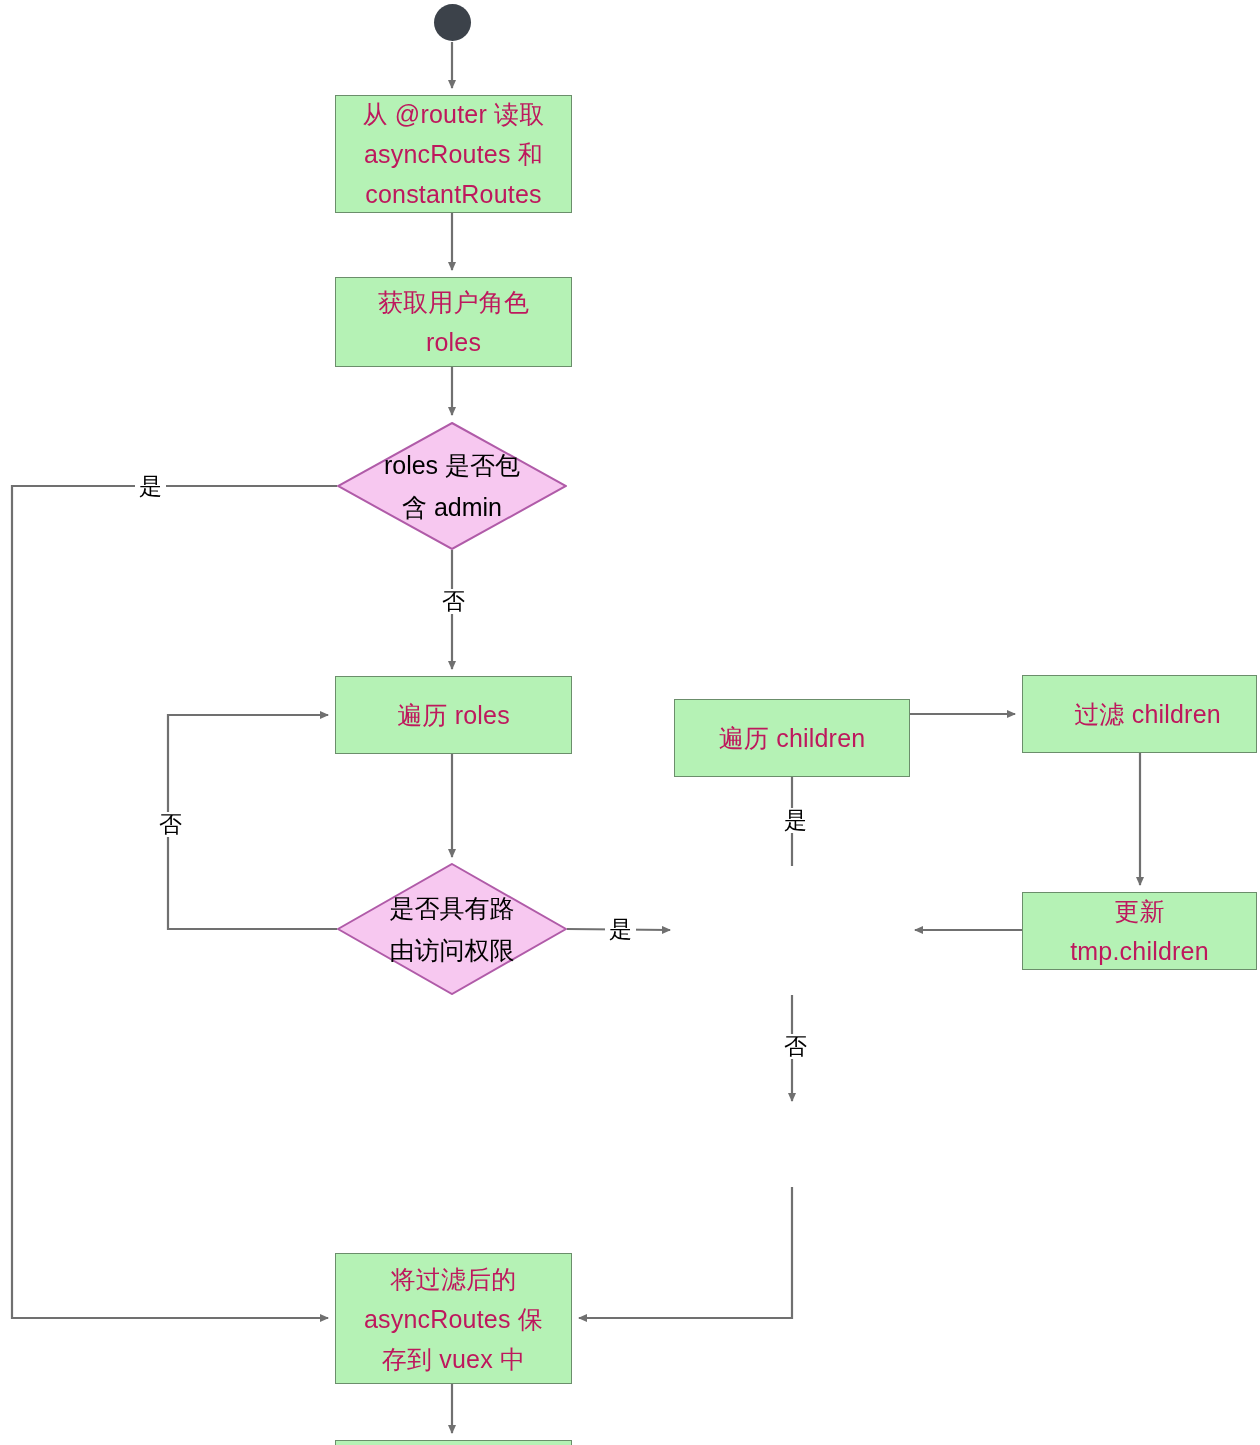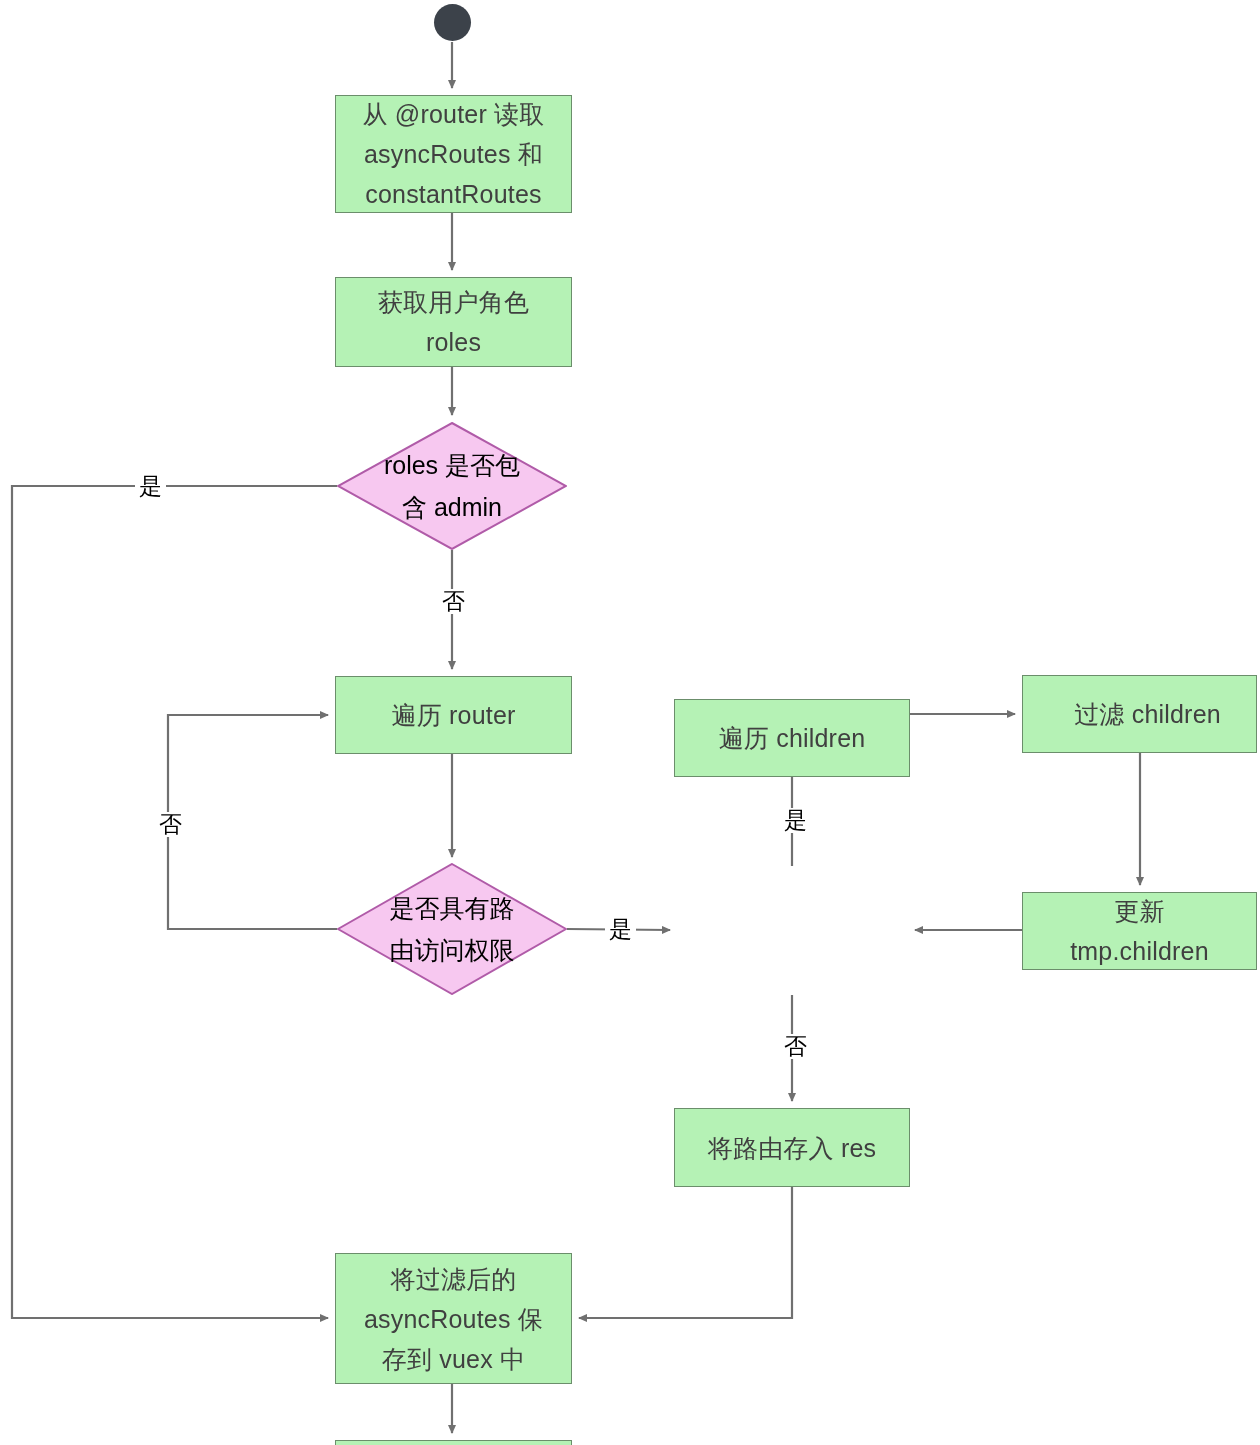--- a/index.html
+++ b/index.html
@@ -29,21 +29,21 @@
     display: flex;
     align-items: center;
     justify-content: center;
     text-align: center;
   }
   .proc {
     background: #b5f2b5;
     border: 1.6px solid #6b8e6b;
   }
   .proc-label {
-    color: #404040;
+    color: #be185d;
     font-size: 25px;
     line-height: 40px;
     white-space: pre-line;
     letter-spacing: 0.2px;
   }
   .decision {
     position: absolute;
     display: flex;
     align-items: center;
     justify-content: center;
@@ -138,21 +138,21 @@
 
   <div class="decision" style="left:337px; top:422px; width:230px; height:128px;">
     <svg class="dshape" viewBox="0 0 230 128" preserveAspectRatio="none">
       <polygon points="115,1 229,64 115,127 1,64" fill="#f7c8f0" stroke="#b05ba8" stroke-width="2"></polygon>
     </svg>
     <span class="decision-label">roles 是否包
 含 admin</span>
   </div>
 
   <div class="node proc" style="left:335px; top:676px; width:237px; height:78px;">
-    <span class="proc-label">遍历 router</span>
+    <span class="proc-label">遍历 roles</span>
   </div>
 
   <div class="decision" style="left:337px; top:863px; width:230px; height:132px;text-align:center;">
     <svg class="dshape" viewBox="0 0 230 132" preserveAspectRatio="none">
       <polygon points="115,1 229,66 115,131 1,66" fill="#f7c8f0" stroke="#b05ba8" stroke-width="2"></polygon>
     </svg>
     <span class="decision-label">是否具有路
 由访问权限</span>
   </div>
 
@@ -163,23 +163,20 @@
   <div class="node proc" style="left:1022px; top:675px; width:235px; height:78px;padding-left:16px;">
     <span class="proc-label">过滤 children</span>
   </div>
 
   <div class="node proc" style="left:1022px; top:892px; width:235px; height:78px;">
     <span class="proc-label">更新
 tmp.children</span>
   </div>
 
 
-  <div class="node proc" style="left:674px; top:1108px; width:236px; height:79px;">
-    <span class="proc-label">将路由存入 res</span>
-  </div>
 
   <div class="node proc" style="left:335px; top:1253px; width:237px; height:131px;">
     <span class="proc-label">将过滤后的
 asyncRoutes 保
 存到 vuex 中</span>
   </div>
 
   <div class="node proc" style="left:335px; top:1440px; width:237px; height:80px;">
     <span class="proc-label"></span>
   </div>

